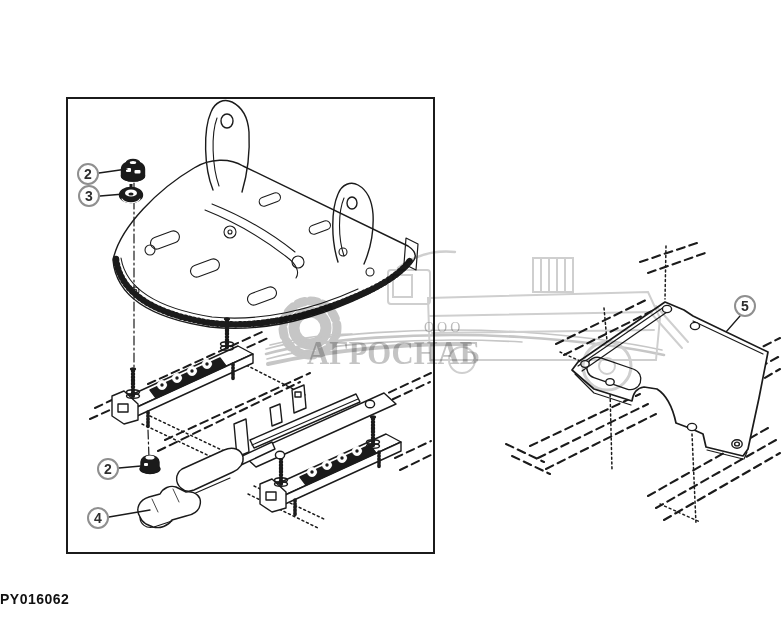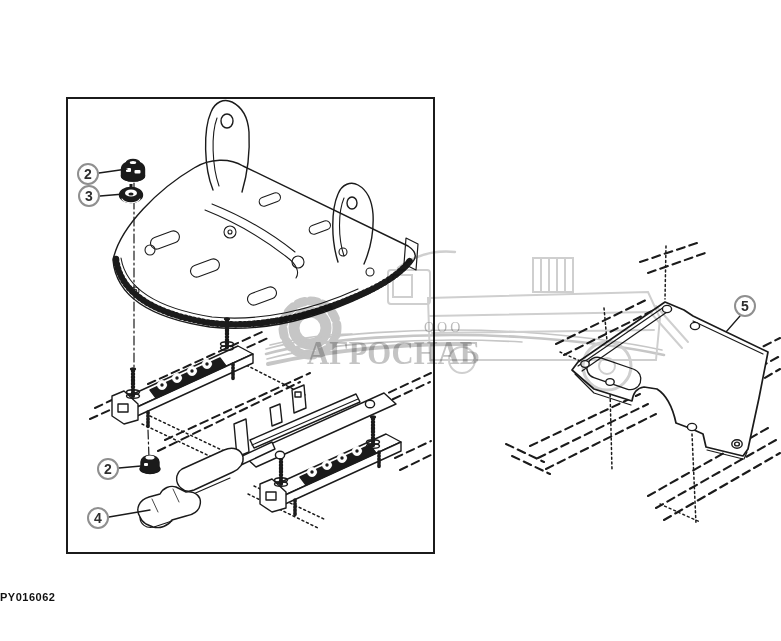--- a/index.html
+++ b/index.html
@@ -5,21 +5,21 @@
   html,body{margin:0;padding:0;background:#ffffff;}
   #stage{position:relative;width:781px;height:641px;background:#ffffff;overflow:hidden;
          font-family:"Liberation Sans","DejaVu Sans",sans-serif;}
   #frame-box{position:absolute;left:66px;top:97px;width:365px;height:453px;
              border:2px solid #1b1b1b;z-index:1;}
   svg.layer{position:absolute;left:0;top:0;z-index:2;pointer-events:none;}
   #watermark-layer{z-index:4;mix-blend-mode:multiply;}
   .callout{position:absolute;width:22px;height:22px;border:2px solid #8f8f8f;border-radius:50%;
            display:flex;align-items:center;justify-content:center;box-sizing:border-box;
            font-weight:bold;font-size:14px;color:#2f2f2f;z-index:6;letter-spacing:0;}
-  #part-number{position:absolute;left:0px;top:591px;font-weight:bold;font-size:11px;
+  #part-number{position:absolute;left:0px;top:591px;font-weight:bold;font-size:14px;
                color:#111;z-index:6;letter-spacing:0.5px;}
   #wm-ooo{position:absolute;left:388px;top:320px;z-index:4;mix-blend-mode:multiply;
           font-family:"Liberation Serif","DejaVu Serif",serif;font-size:14px;
           letter-spacing:3px;color:#b9b9b9;margin-left:36px;}
   #wm-name{position:absolute;left:307px;top:335px;z-index:4;mix-blend-mode:multiply;
            font-family:"Liberation Serif","DejaVu Serif",serif;font-weight:bold;
            font-size:33px;color:#c4c4c4;transform:scaleX(0.93);transform-origin:left top;
            white-space:nowrap;}
 </style>
 </head>

